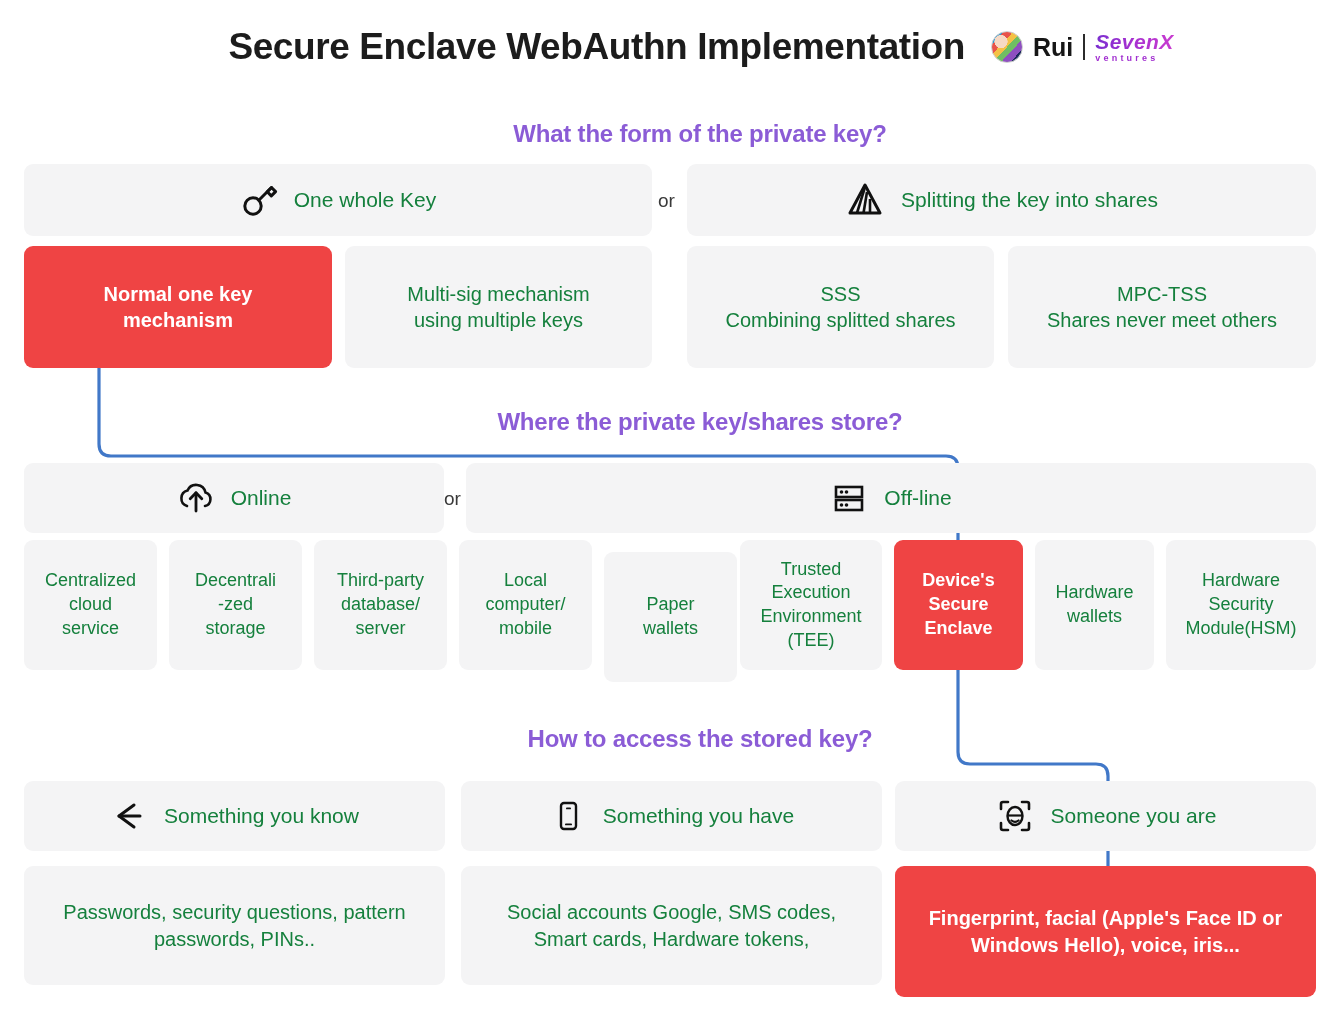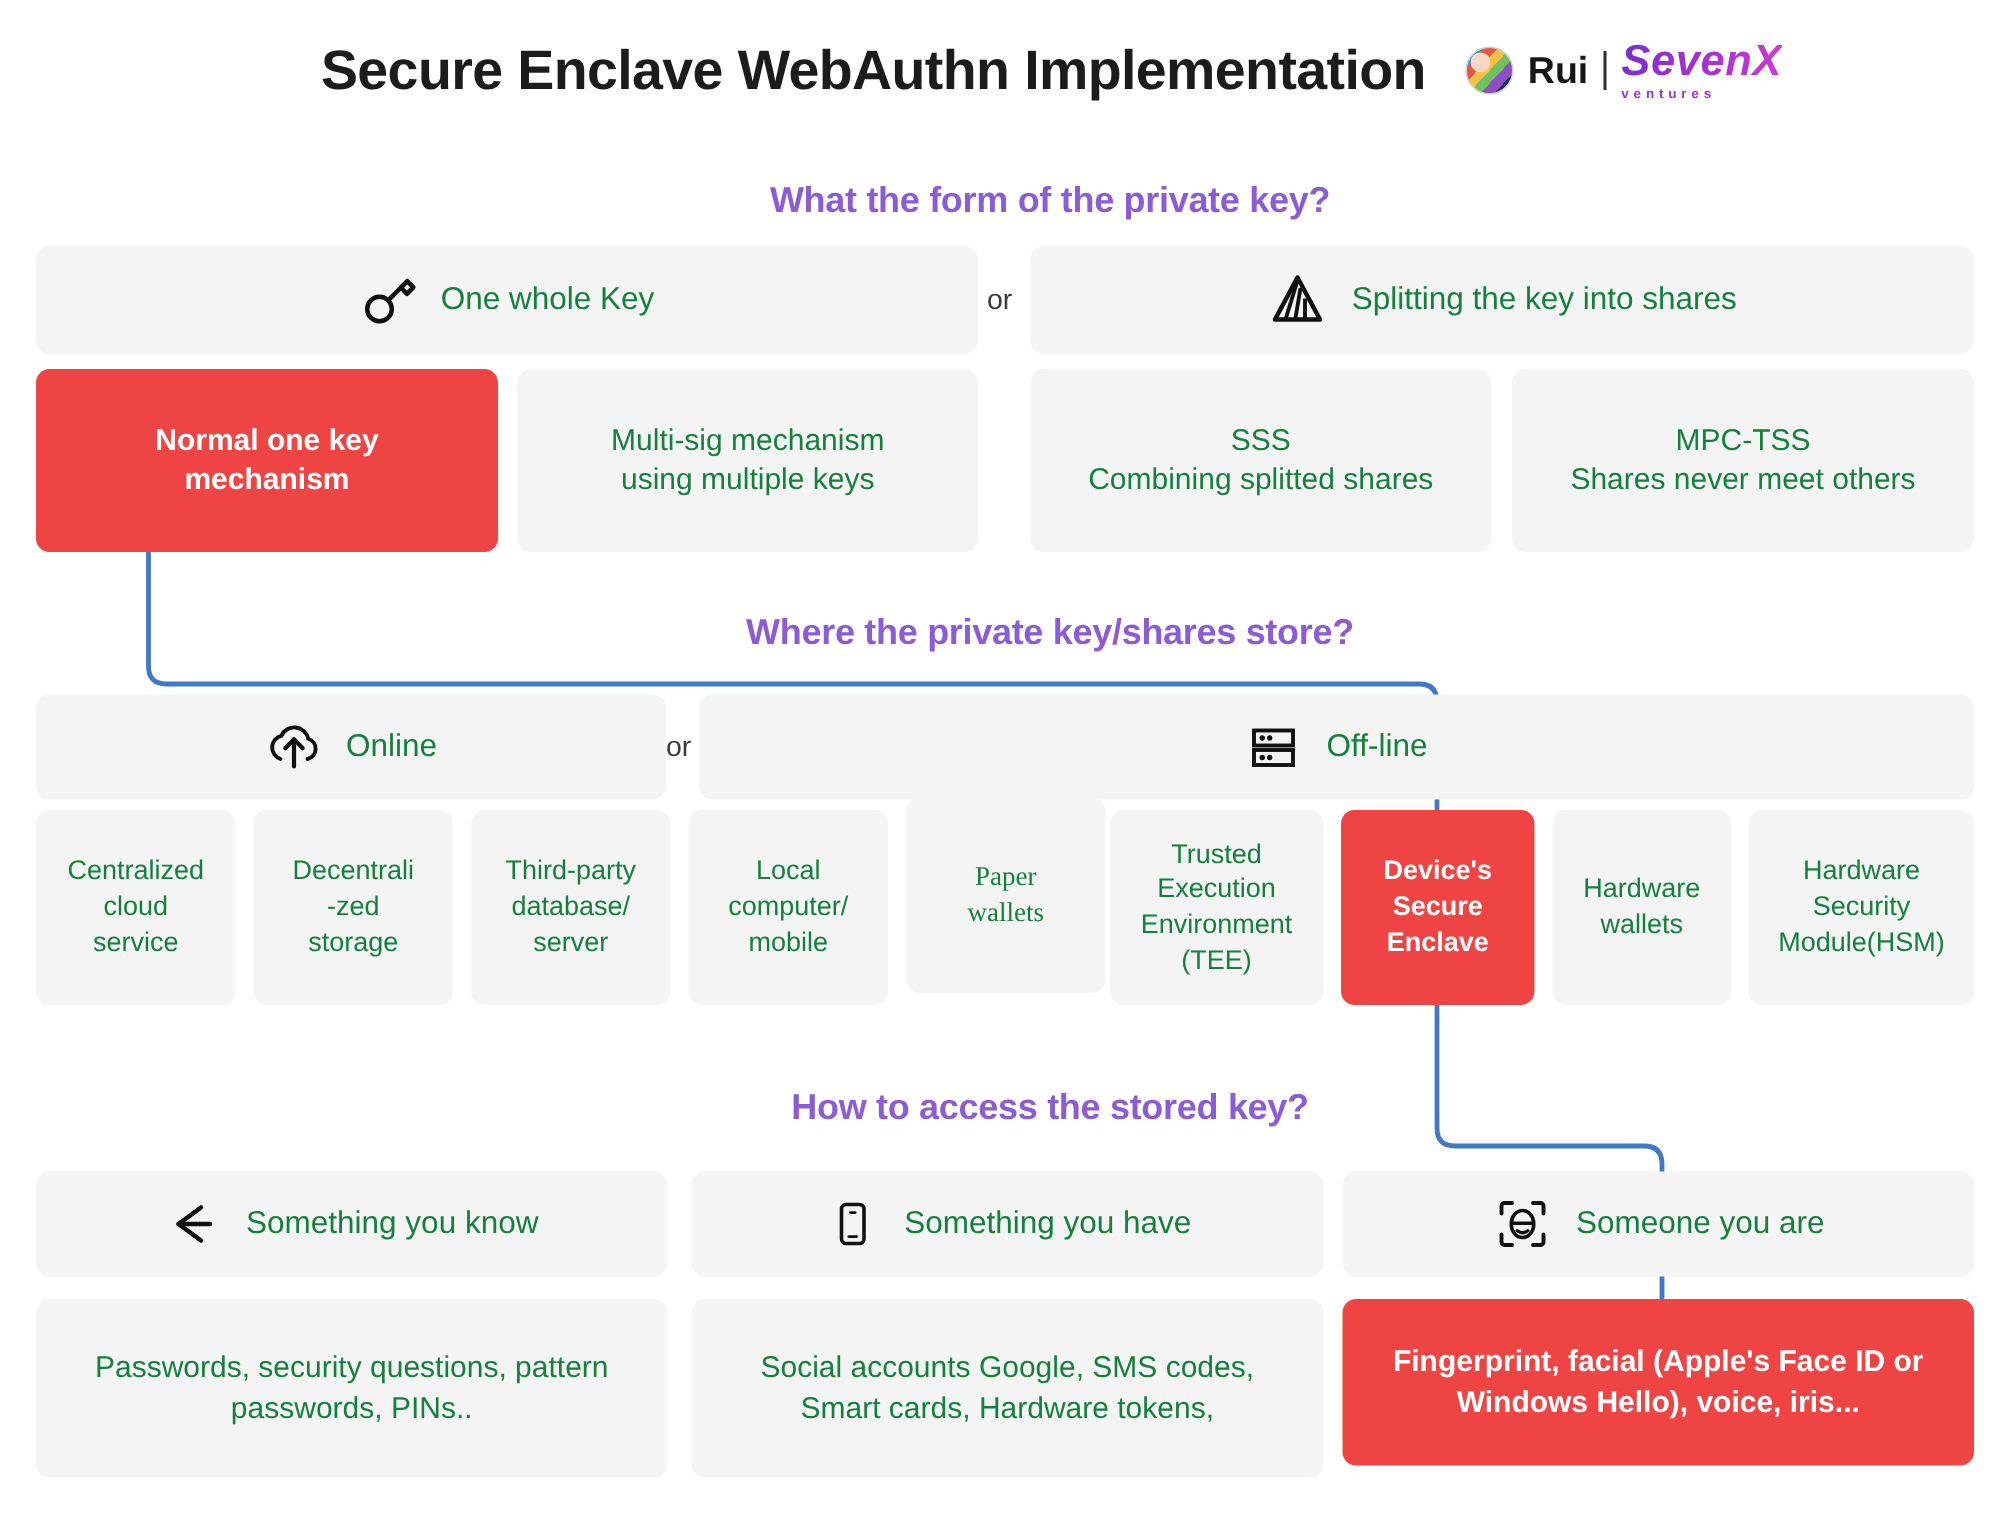--- a/index.html
+++ b/index.html
@@ -26,21 +26,21 @@
     background:
       radial-gradient(circle at 30% 32%, #f7d9c4 0 22%, transparent 23%),
       linear-gradient(133deg,#2b9ad6 0 20%,#e8534a 20% 36%,#f4c145 36% 50%,
                       #6fbf63 50% 64%,#8e4fc0 64% 80%,#1c2a5e 80% 100%);
     border: 1px solid #cfcfcf; flex: none;
   }
   #brand-name { font-size: 25px; font-weight: bold; color: #161616; }
   #brand-sep { width: 2px; height: 26px; background: #2b2b2b; }
   #sevenx { display: flex; flex-direction: column; align-items: flex-start; line-height: 1; }
   #sevenx-main {
-    font-size: 29px; font-weight: bold; font-style: italic; letter-spacing: 0.4px;
+    font-size: 21px; font-weight: bold; font-style: italic; letter-spacing: 0.4px;
     background: linear-gradient(90deg,#7a2fd0 0%, #a42fd0 45%, #c93bd0 100%);
     -webkit-background-clip: text; background-clip: text; color: transparent;
   }
   #sevenx-sub {
     font-size: 9px; font-weight: bold; letter-spacing: 3.2px; color: #a12fd0;
     margin-top: 2px;
   }
 
   
   .section-q {
@@ -184,21 +184,21 @@
   <div class="box small-box" style="left:314px; top:540px; width:133px; height:130px;">
     <div><span>Third-party</span><br>
          <span>database/</span><br>
          <span>server</span></div>
   </div>
   <div class="box small-box" style="left:459px; top:540px; width:133px; height:130px;">
     <div><span>Local</span><br>
          <span>computer/</span><br>
          <span>mobile</span></div>
   </div>
-  <div class="box small-box" style="left:604px; top:532px; width:133px; height:130px;font-family:Liberation Serif, serif;">
+  <div class="box small-box" style="left:604px; top:552px; width:133px; height:130px;">
     <div><span>Paper</span><br>
          <span>wallets</span></div>
   </div>
   <div class="box small-box" style="left:740px; top:540px; width:142px; height:130px;">
     <div><span>Trusted</span><br>
          <span>Execution</span><br>
          <span>Environment</span><br>
          <span>(TEE)</span></div>
   </div>
   <div class="box small-box blue" style="left:894px; top:540px; width:129px; height:130px;">
@@ -259,18 +259,18 @@
   </div>
 
   <div class="box wide-box" style="left:24px; top:866px; width:421px; height:119px;">
     <div><span>Passwords, security questions, pattern</span><br>
          <span>passwords, PINs..</span></div>
   </div>
   <div class="box wide-box" style="left:461px; top:866px; width:421px; height:119px;">
     <div><span>Social accounts Google, SMS codes,</span><br>
          <span>Smart cards, Hardware tokens,</span></div>
   </div>
-  <div class="box wide-box blue" style="left:895px; top:866px; width:421px; height:111px;">
+  <div class="box wide-box blue" style="left:895px; top:866px; width:421px; height:131px;">
     <div><span>Fingerprint, facial (Apple's Face ID or</span><br>
          <span>Windows Hello), voice, iris...</span></div>
   </div>
 
 </div>
 
 </body></html>

